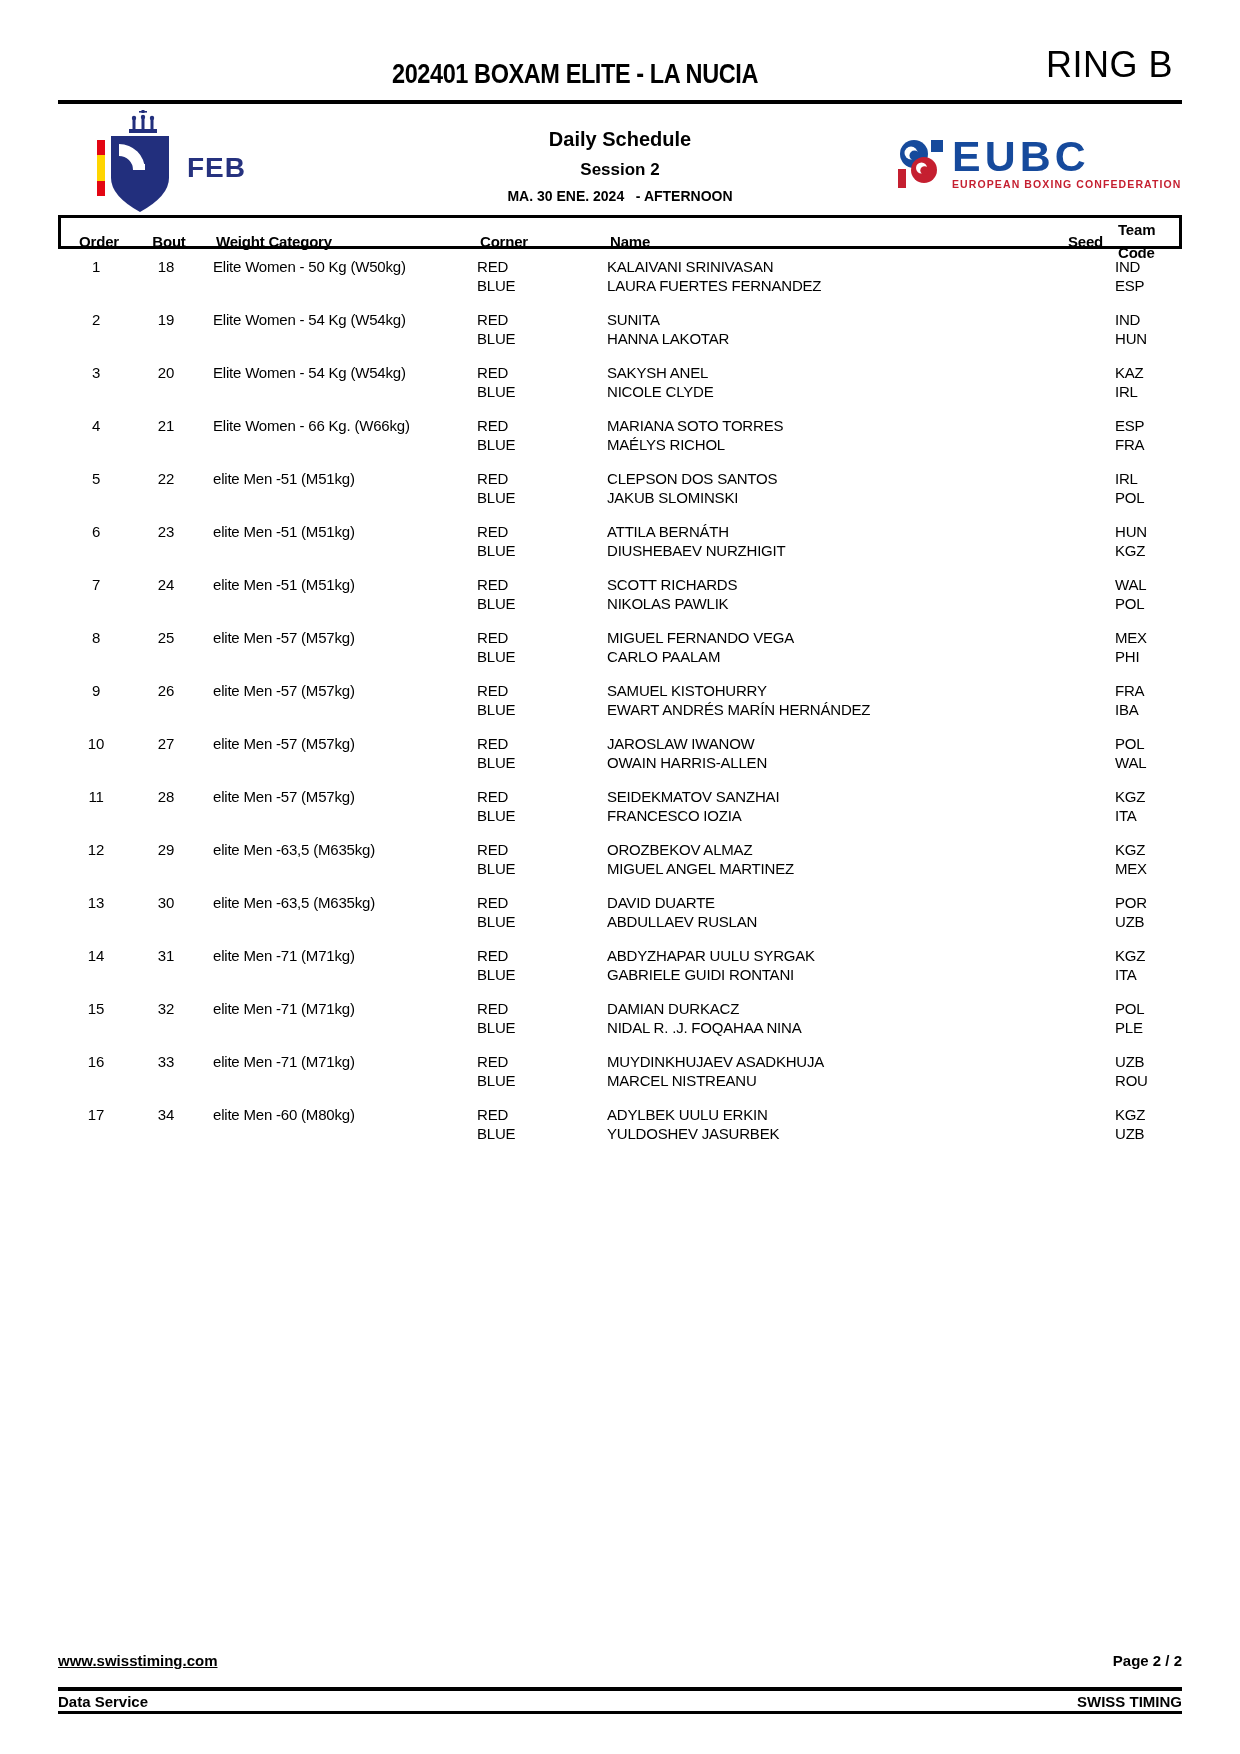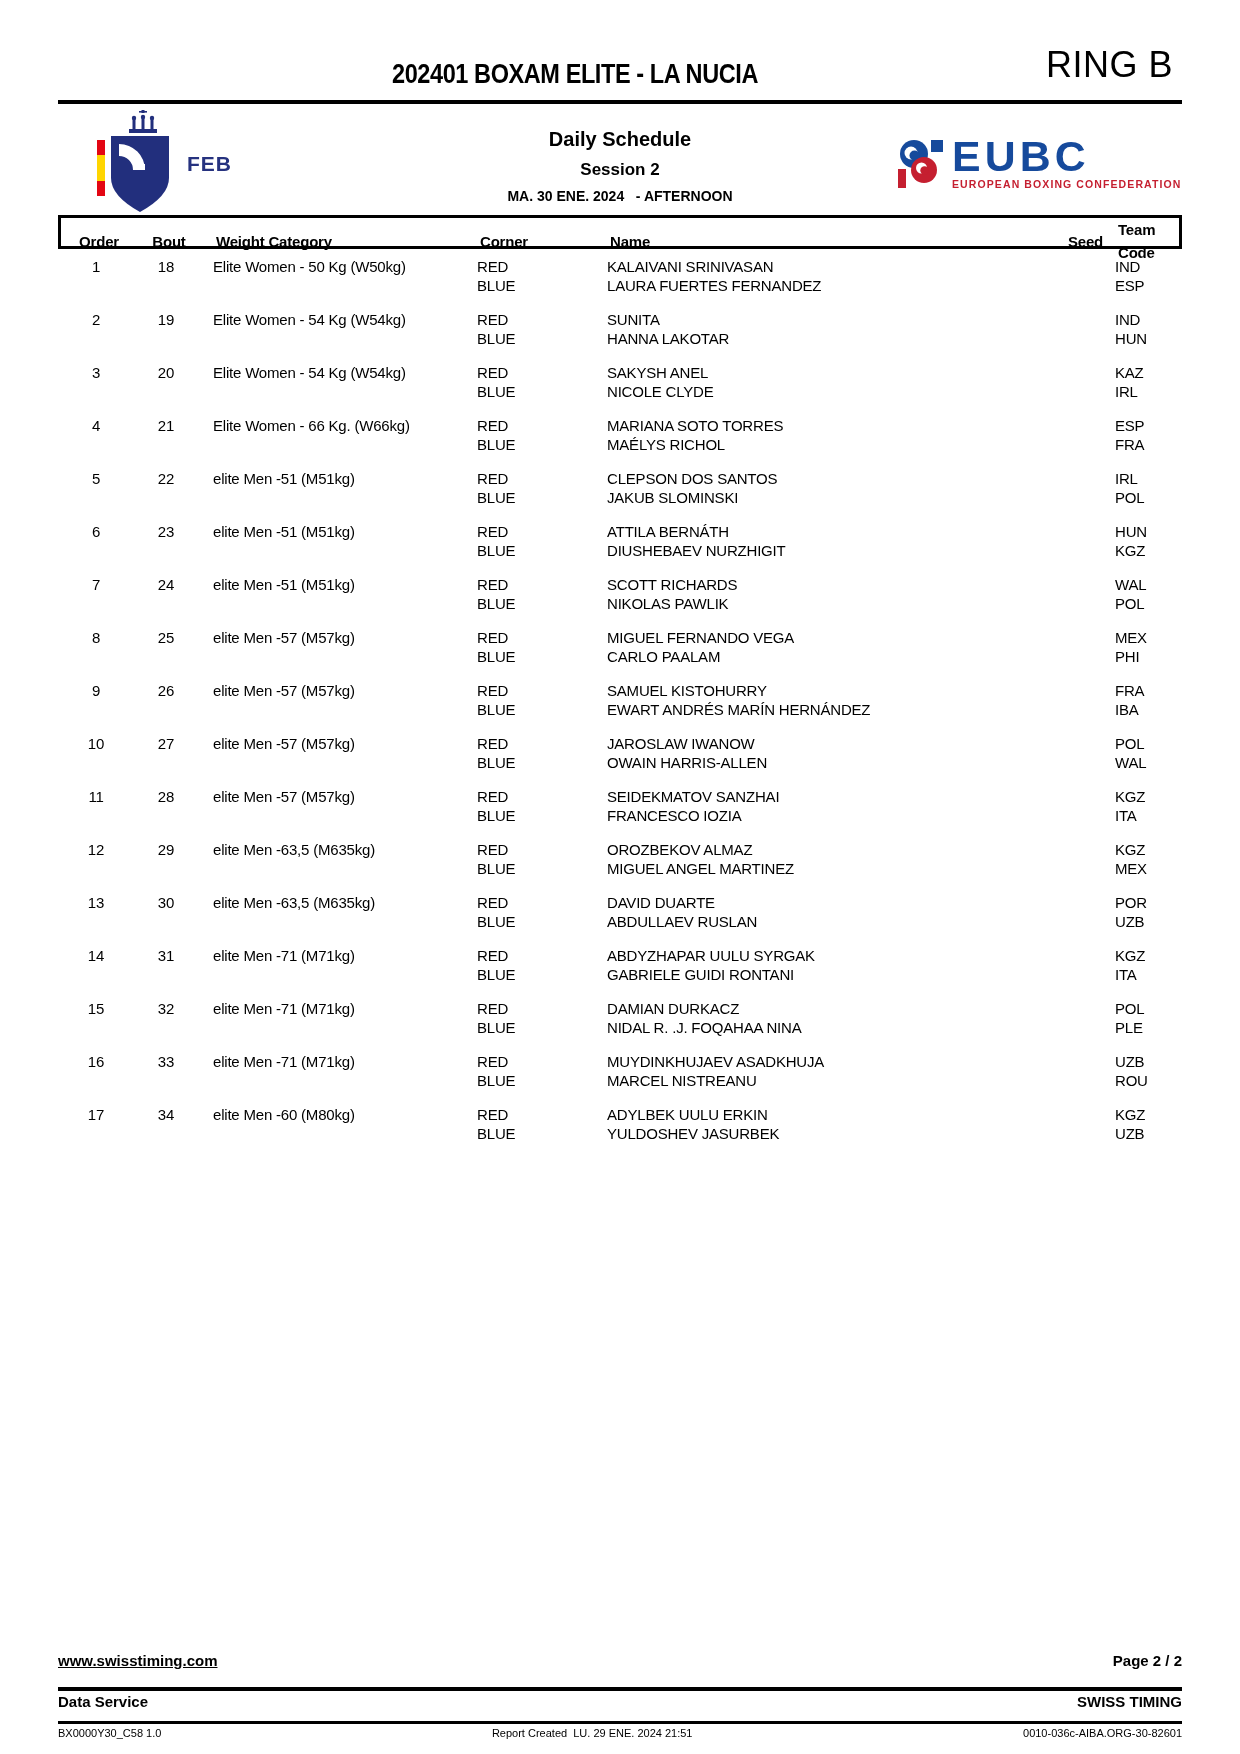--- a/index.html
+++ b/index.html
@@ -23,21 +23,21 @@
   .dateline{font-size:14px;font-weight:bold;line-height:20px;margin-top:6px;white-space:pre;}
 
   
   .feb{left:95px;top:110px;width:220px;height:105px;}
   .feb-crown{position:absolute;left:28px;top:0px;}
   .feb-shield{position:absolute;left:12px;top:24px;}
   .feb-stripe{position:absolute;left:2px;top:30px;width:8px;height:56px;}
   .feb-stripe .s1{height:15px;background:#e30613;}
   .feb-stripe .s2{height:26px;background:#ffd500;}
   .feb-stripe .s3{height:15px;background:#e30613;}
-  .feb-label{position:absolute;left:92px;top:42px;font-size:21px;font-weight:bold;color:#26327f;letter-spacing:1px;}
+  .feb-label{position:absolute;left:92px;top:42px;font-size:28px;font-weight:bold;color:#26327f;letter-spacing:1px;}
 
   
   .eubc{left:896px;top:138px;width:292px;height:52px;display:flex;align-items:center;}
   .eubc-emblem{flex:0 0 50px;height:50px;position:relative;}
   .eubc-right{margin-left:6px;display:flex;flex-direction:column;align-items:flex-start;}
   .eubc-word{font-size:42px;line-height:38px;font-weight:bold;color:#164a9c;letter-spacing:4px;
              transform:scaleX(1.02);transform-origin:left;}
   .eubc-tag{margin-top:2px;font-size:10.5px;font-weight:bold;color:#c51f30;letter-spacing:1.1px;white-space:nowrap;}
 
   
@@ -52,21 +52,21 @@
   .th-team{line-height:23px;width:50px;}
   .tbody{margin-top:8px;}
   .bout-block{height:38px;margin-bottom:15px;}
   .bout-line{line-height:19px;}
   .bout-line .cell{white-space:nowrap;overflow:visible;}
 
   
   .footer{left:58px;top:1652px;width:1124px;font-size:15px;}
   .f-row{display:flex;justify-content:space-between;align-items:flex-end;font-weight:bold;}
   .f-row1{border-bottom:4px solid #000;padding-bottom:18px;}
-  .f-row2{border-bottom:3px solid #000;padding-bottom:11px;margin-top:2px;}
+  .f-row2{border-bottom:3px solid #000;padding-bottom:1px;margin-top:2px;}
   .f-link{text-decoration:underline;}
   .f-row3{display:flex;justify-content:space-between;font-size:11px;font-weight:normal;margin-top:3px;}
   .f-row3 .mid{white-space:pre;}
 </style>
 </head>
 <body>
 
 <div class="abs ring">RING B</div>
 <div class="abs title">202401 BOXAM ELITE - LA NUCIA</div>
 <div class="abs title-rule"></div>
@@ -493,18 +493,13 @@
 
 <div class="abs footer">
   <div class="f-row f-row1">
     <span class="f-link">www.swisstiming.com</span>
     <span>Page 2 / 2</span>
   </div>
   <div class="f-row f-row2">
     <span>Data Service</span>
     <span>SWISS TIMING</span>
   </div>
-  <div class="f-row3">
-    <span>BX0000Y30_C58 1.0</span>
-    <span class="mid">Report Created  LU. 29 ENE. 2024 21:51</span>
-    <span>0010-036c-AIBA.ORG-30-82601</span>
-  </div>
 </div>
 
 </body></html>

